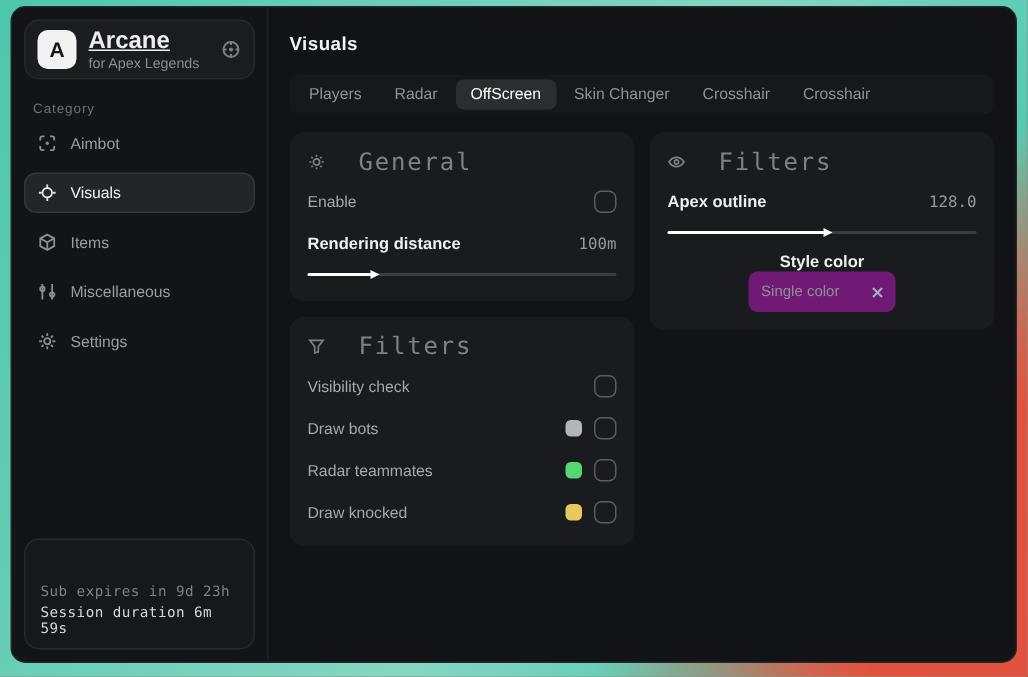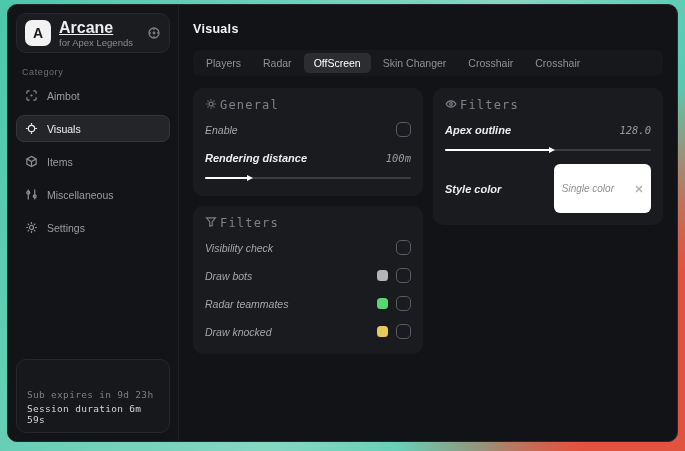--- a/index.html
+++ b/index.html
@@ -56,44 +56,44 @@
   .tabs { background:#17181b; border-radius:6px; padding:3px; display:flex; gap:2px; }
   .tab {
     padding:4px 10px; border-radius:5px; font-size:10.5px; color:#8f9296;
     cursor:pointer; white-space:nowrap;
   }
   .tab.active { background:#2b2d31; color:#ffffff; }
   .content { margin-top:12px; display:grid; grid-template-columns:1fr 1fr; gap:10px; align-items:start; }
   .col { display:flex; flex-direction:column; gap:10px; }
   .card { background:#1a1b1e; border-radius:10px; padding:10px 12px 12px; }
   .card-header {
-    display:flex; align-items:flex-start; gap:3px; color:#7e8186;
-    font-family:"DejaVu Sans Mono", monospace; font-size:12px; letter-spacing:1.2px;
+    display:flex; align-items:center; gap:22px; color:#7e8186;
+    font-family:"DejaVu Sans Mono", monospace; font-size:16px; letter-spacing:1.2px;
     margin-bottom:3px;
   }
   .card-header .ico { display:flex; color:#7e8186; }
-  .row { display:flex; justify-content:space-between; align-items:center; min-height:21px; margin-top:7px;font-style:italic; }
+  .row { display:flex; justify-content:space-between; align-items:center; min-height:21px; margin-top:7px; }
   .lbl { font-size:10.5px; color:#a4a7ab; }
   .lbl.strong { font-size:11px; font-weight:bold; color:#eceef0; }
   .val { font-family:"DejaVu Sans Mono", monospace; font-size:10.5px; color:#96999e; }
   .rgroup { display:flex; align-items:center; gap:8px; }
   .checkbox {
     width:15px; height:15px; border-radius:5px; border:1.5px solid #595c62;
     background:transparent; cursor:pointer; flex:0 0 15px;
   }
   .swatch { width:11px; height:11px; border-radius:3.5px; cursor:pointer; }
   .slider { position:relative; height:10px; margin:5px 0 1px; cursor:pointer; }
   .slider .track { position:absolute; left:0; right:0; top:4px; height:2px; background:#3a3d41; border-radius:2px; }
   .slider .fill { position:absolute; left:0; top:4px; height:2px; background:#ffffff; border-radius:2px; }
   .slider .arrow {
     position:absolute; right:-5px; top:-2px; width:0; height:0;
     border-left:6px solid #ffffff; border-top:3px solid transparent; border-bottom:3px solid transparent;
   }
   .tag {
-    background:#ffffff; border-radius:6px; padding:19px 8px;
+    background:#701a75; border-radius:6px; padding:8px 8px;
     display:flex; align-items:center; gap:21px; cursor:pointer;
   }
   .tag .tag-text { font-size:10px; color:#8d9095; }
   .tag .x { display:flex; color:#aaadb2; cursor:pointer; }
   svg { display:block; }
 </style>
 </head>
 <body>
 
 <div class="window">
@@ -265,21 +265,21 @@
           <div class="row">
             <span class="lbl strong">Apex outline</span>
             <span class="val">128.0</span>
           </div>
           <div class="slider">
             <div class="track"></div>
             <div class="fill" style="width: 51%;">
               <div class="arrow"></div>
             </div>
           </div>
-          <div class="row" style="margin-top:9px;">
+          <div class="row" style="margin-top:9px;flex-direction:column;">
             <span class="lbl strong">Style color</span>
             <span class="tag">
               <span class="tag-text">Single color</span>
               <span class="x">
                 <svg width="8" height="8" viewBox="0 0 8 8" fill="none" stroke="currentColor" stroke-width="1.4">
                   <path d="M1 1l6 6M7 1 1 7"></path>
                 </svg>
               </span>
             </span>
           </div>

